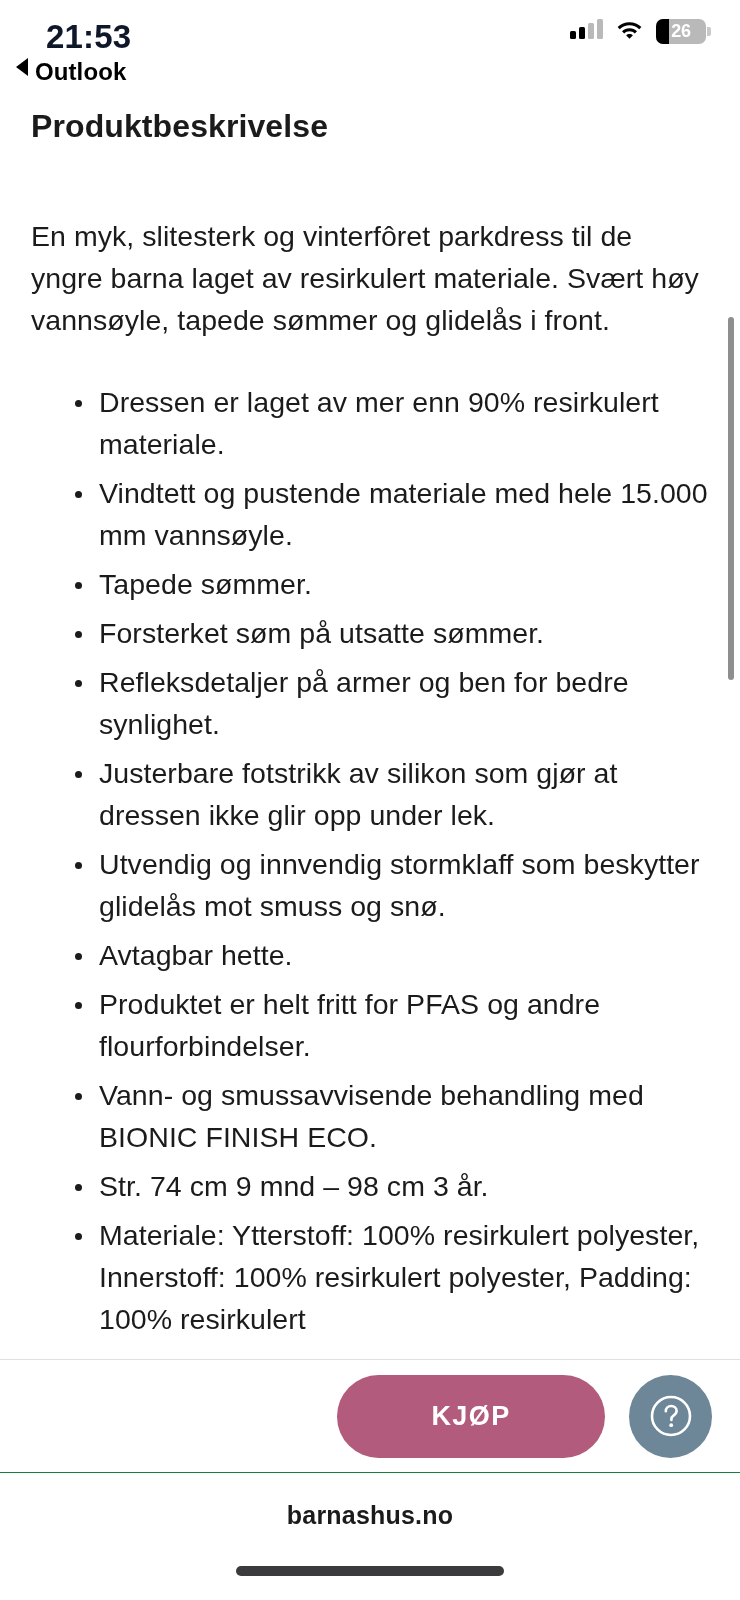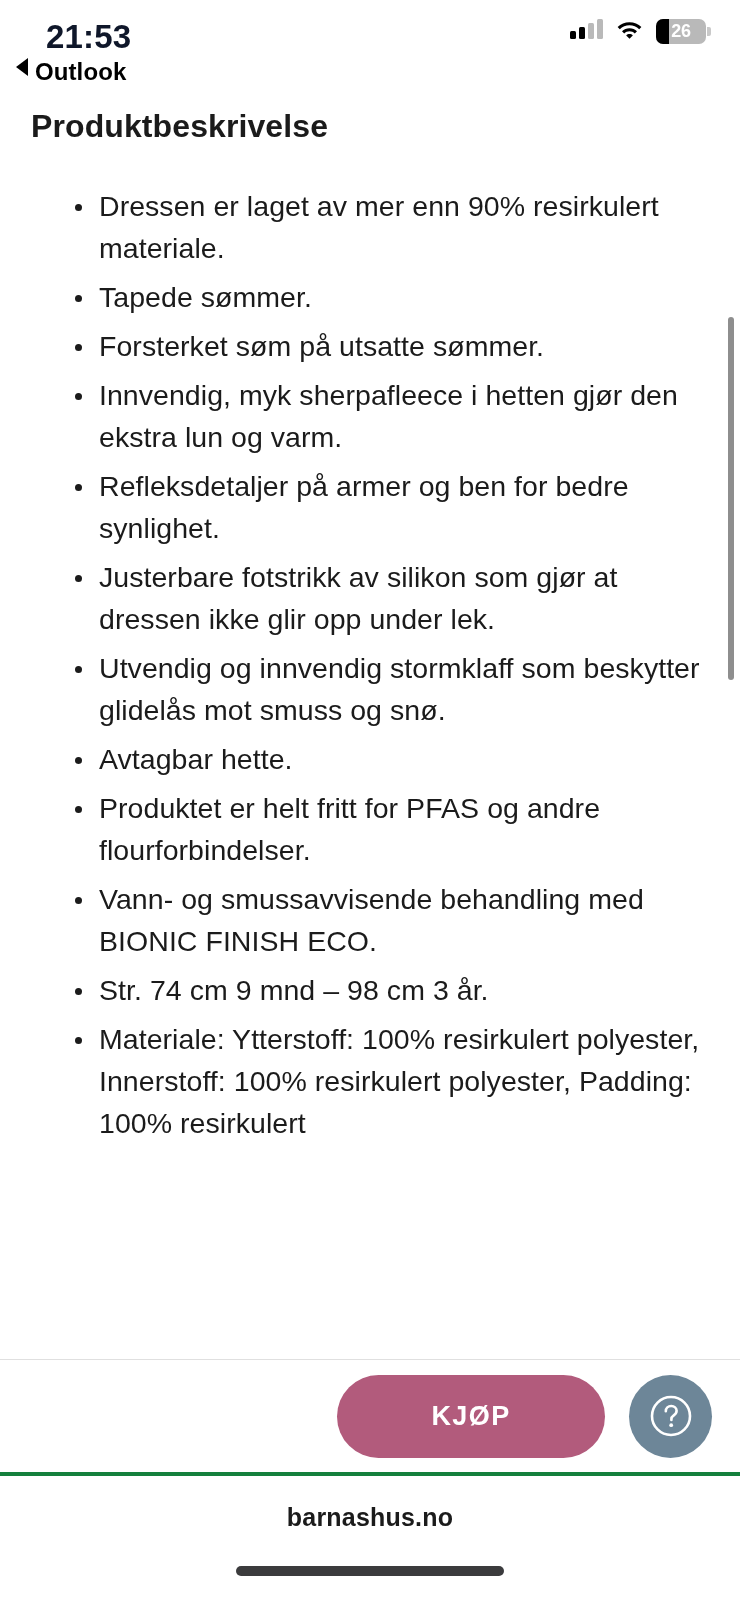--- a/index.html
+++ b/index.html
@@ -234,21 +234,21 @@
   }
   .help-glyph {
     width: 46px;
     height: 46px;
     display: block;
   }
 
   
   .footer {
     flex: 0 0 86px;
-    border-top: 4px solid #15803d;
+    border-top: 1px solid #15803d;
     display: flex;
     align-items: center;
     justify-content: center;
     background: #ffffff;
   }
   .footer-domain {
     font-size: 25px;
     font-weight: bold;
     color: #1b1b1b;
     letter-spacing: 0.2px;
@@ -298,26 +298,27 @@
   </div>
 
   <div class="back-link">
     <span class="back-caret"></span>
     <span class="back-label">Outlook</span>
   </div>
 
   <div class="page-title">Produktbeskrivelse</div>
 
   <div class="content">
+    <p class="intro">En myk, slitesterk og vinterfôret parkdress til de yngre barna laget av resirkulert materiale. Svært høy vannsøyle, tapede sømmer og glidelås i front.</p>
 
     <ul class="feature-list">
       <li>Dressen er laget av mer enn 90% resirkulert materiale.</li>
+      <li>Vindtett og pustende materiale med hele 15.000 mm vannsøyle.</li>
       <li>Tapede sømmer.</li>
       <li>Forsterket søm på utsatte sømmer.</li>
-      <li>Innvendig, myk sherpafleece i hetten gjør den ekstra lun og varm.</li>
       <li>Refleksdetaljer på armer og ben for bedre synlighet.</li>
       <li>Justerbare fotstrikk av silikon som gjør at dressen ikke glir opp under lek.</li>
       <li>Utvendig og innvendig stormklaff som beskytter glidelås mot smuss og snø.</li>
       <li>Avtagbar hette.</li>
       <li>Produktet er helt fritt for PFAS og andre flourforbindelser.</li>
       <li>Vann- og smussavvisende behandling med BIONIC FINISH ECO.</li>
       <li>Str. 74 cm 9 mnd – 98 cm 3 år.</li>
       <li>Materiale: Ytterstoff: 100% resirkulert polyester, Innerstoff: 100% resirkulert polyester, Padding: 100% resirkulert</li>
     </ul>
 

